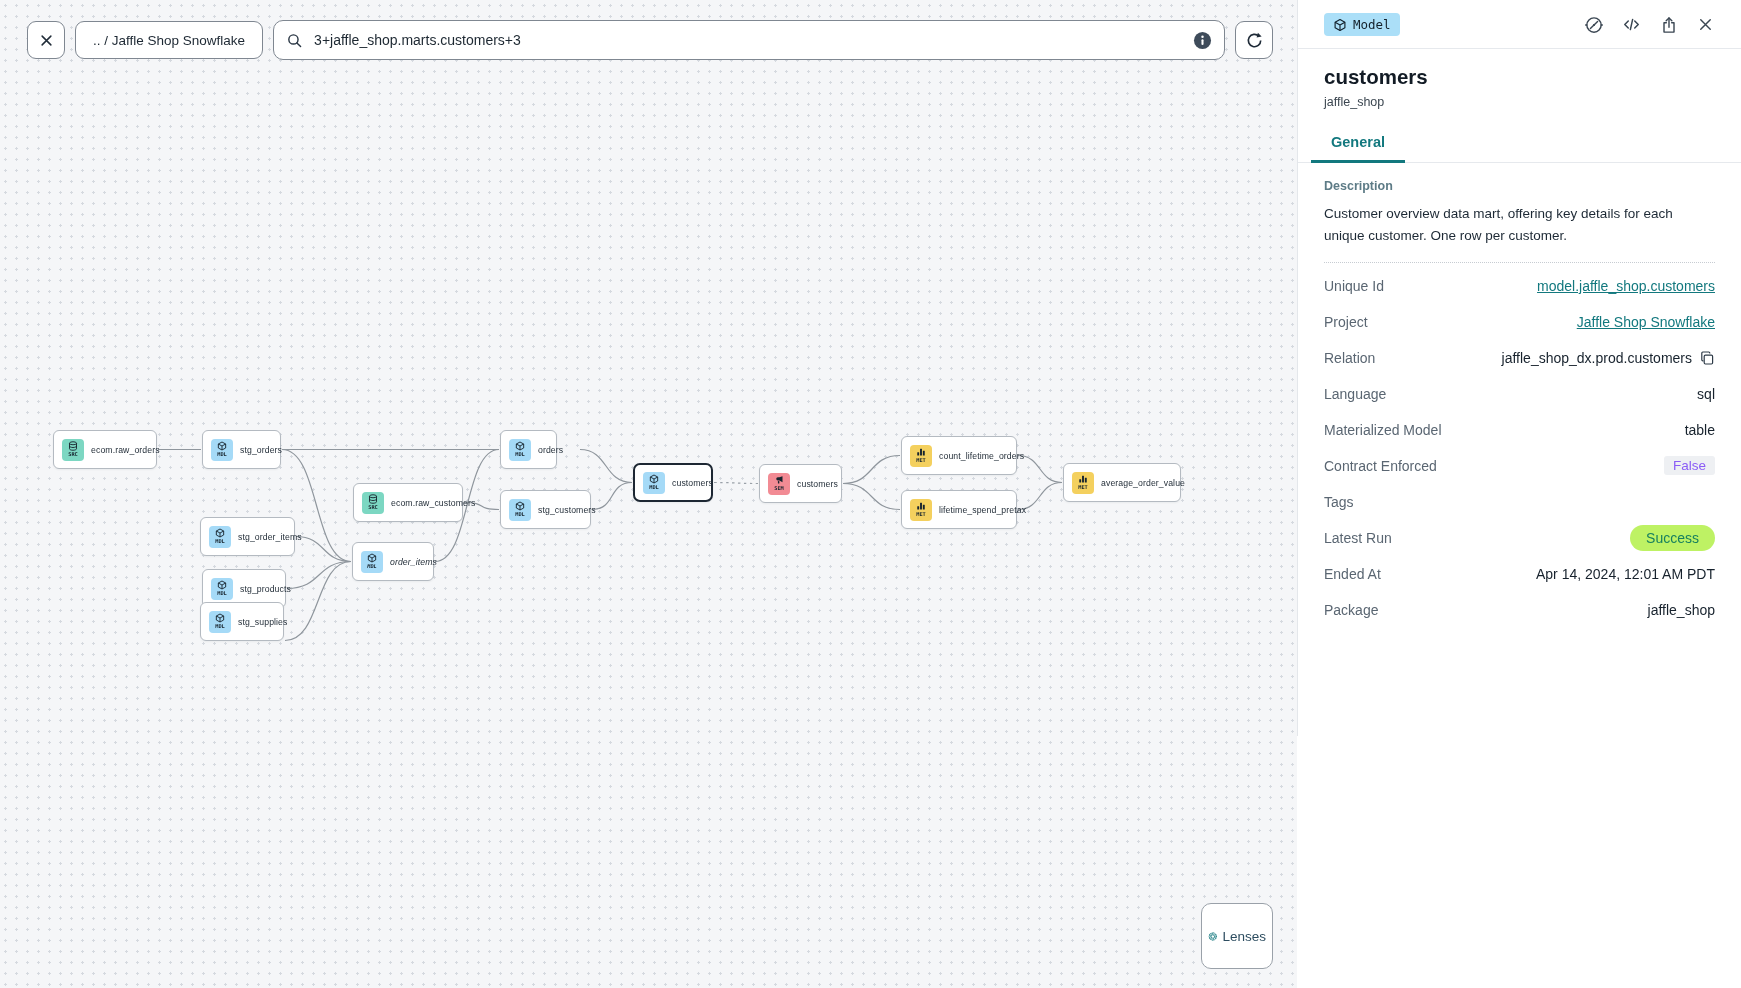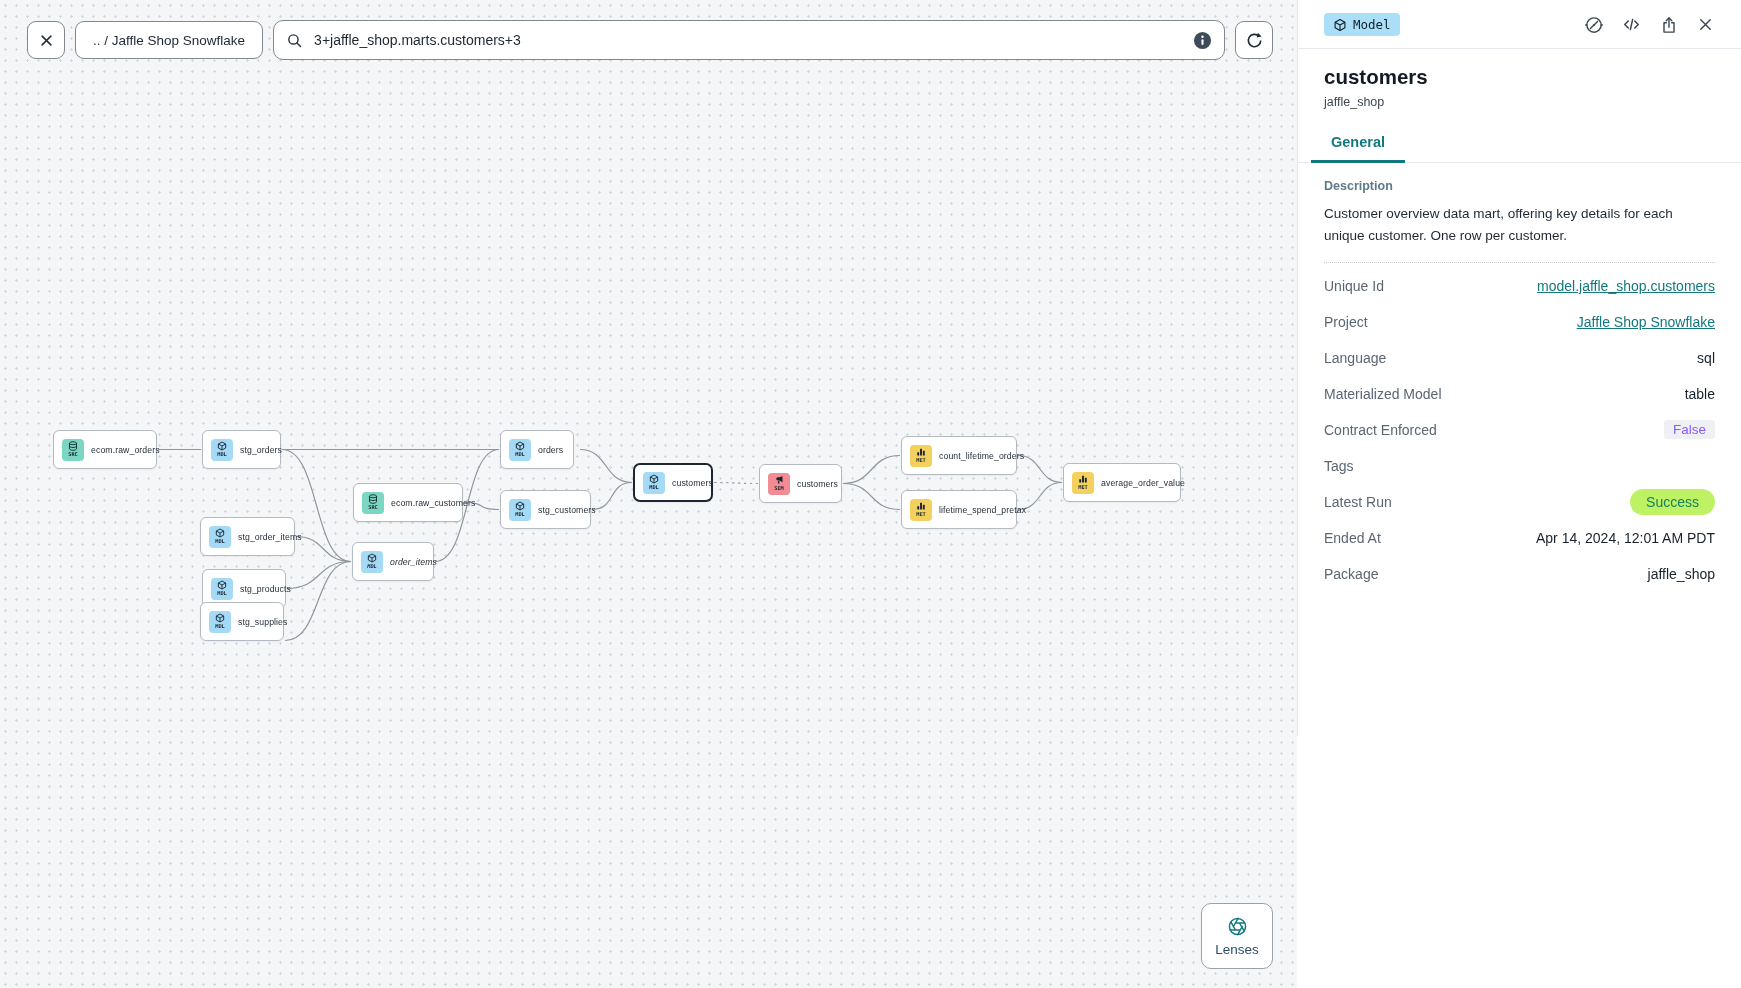--- a/index.html
+++ b/index.html
@@ -33,21 +33,21 @@
   .chip{height:38px;box-sizing:border-box;background:#fff;border:1px solid #7f8791;border-radius:9px;
     display:flex;align-items:center;padding:0 17px;font-size:13.5px;color:#1d2833;cursor:pointer;}
   .search{flex:1;height:40px;box-sizing:border-box;background:#fff;border:1px solid #7f8791;border-radius:10px;
     display:flex;align-items:center;padding:0 12px;gap:9px;}
   .search input{flex:1;border:none;outline:none;background:transparent;font-size:14px;color:#1c2731;
     font-family:"Liberation Sans",sans-serif;}
   .infodot{display:flex;cursor:pointer;}
 
   
   .lenses{position:absolute;left:1201px;top:903px;width:72px;height:66px;background:#fff;
-    border:1px solid #9aa1a9;border-radius:10px;display:flex;flex-direction:column;align-items:center;
+    border:1px solid #9aa1a9;border-radius:10px;display:flex;flex-direction:row;align-items:center;
     justify-content:center;gap:5px;cursor:pointer;font-family:"Liberation Sans",sans-serif;}
   .lenses span{font-size:13.5px;color:#2d4d60;}
 
   
   .panel{position:absolute;right:0;top:0;width:444px;height:736px;box-sizing:border-box;background:#fff;
     border-left:1px solid #e4e7eb;}
   .panel-top{display:flex;align-items:center;justify-content:space-between;padding:13px 26px 12px;
     border-bottom:1px solid #e6e9ed;}
   .badge{display:inline-flex;align-items:center;gap:6px;background:#abdff8;border-radius:4px;
     padding:4px 9px;font-family:"DejaVu Sans Mono",monospace;font-size:12.5px;color:#14212c;}
@@ -161,21 +161,21 @@
         <div class="node k-wrap" style="left: 200px; top: 602px; width: 84px;">
           <span class="nicon k-mdl">
             <svg width="10" height="10" viewBox="0 0 12 12" fill="none" stroke="currentColor" stroke-width="1.1" stroke-linejoin="round">
               <path d="M6 1.2 10.4 3.6V8.4L6 10.8 1.6 8.4V3.6Z"></path>
               <path d="M1.6 3.6 6 6l4.4-2.4M6 6v4.8"></path>
             </svg>
             <span class="ktxt">MDL</span>
           </span>
           <span class="nlabel">stg_supplies</span>
         </div>
-        <div class="node k-wrap" style="left: 500px; top: 430px; width: 74px;">
+        <div class="node k-wrap" style="left: 500px; top: 430px; width: 57px;">
           <span class="nicon k-mdl">
             <svg width="10" height="10" viewBox="0 0 12 12" fill="none" stroke="currentColor" stroke-width="1.1" stroke-linejoin="round">
               <path d="M6 1.2 10.4 3.6V8.4L6 10.8 1.6 8.4V3.6Z"></path>
               <path d="M1.6 3.6 6 6l4.4-2.4M6 6v4.8"></path>
             </svg>
             <span class="ktxt">MDL</span>
           </span>
           <span class="nlabel">orders</span>
         </div>
         <div class="node k-wrap" style="left: 500px; top: 490px; width: 91px;">
@@ -339,20 +339,32 @@
       <div id="detail-rows">
           <div class="drow">
             <span class="dlabel">Unique Id</span>
             <a class="vlink" href="#">model.jaffle_shop.customers</a>
           </div>
           <div class="drow">
             <span class="dlabel">Project</span>
             <a class="vlink" href="#">Jaffle Shop Snowflake</a>
           </div>
           <div class="drow">
+            <span class="dlabel">Relation</span>
+            <span class="copywrap">
+              <span class="dval">jaffle_shop_dx.prod.customers</span>
+              <button class="copybtn">
+                <svg width="16" height="16" viewBox="0 0 20 20" fill="none" stroke="currentColor" stroke-width="1.5" stroke-linejoin="round">
+                  <rect x="6.5" y="6.5" width="10.5" height="11" rx="1.5"></rect>
+                  <path d="M13.5 4.3V3.8A1.3 1.3 0 0 0 12.2 2.5H4.8A1.3 1.3 0 0 0 3.5 3.8v8.4a1.3 1.3 0 0 0 1.3 1.3h.7"></path>
+                </svg>
+              </button>
+            </span>
+          </div>
+          <div class="drow">
             <span class="dlabel">Language</span>
             <span class="dval">sql</span>
           </div>
           <div class="drow">
             <span class="dlabel">Materialized Model</span>
             <span class="dval">table</span>
           </div>
           <div class="drow">
             <span class="dlabel">Contract Enforced</span>
             <span class="pill-gray">False</span>

